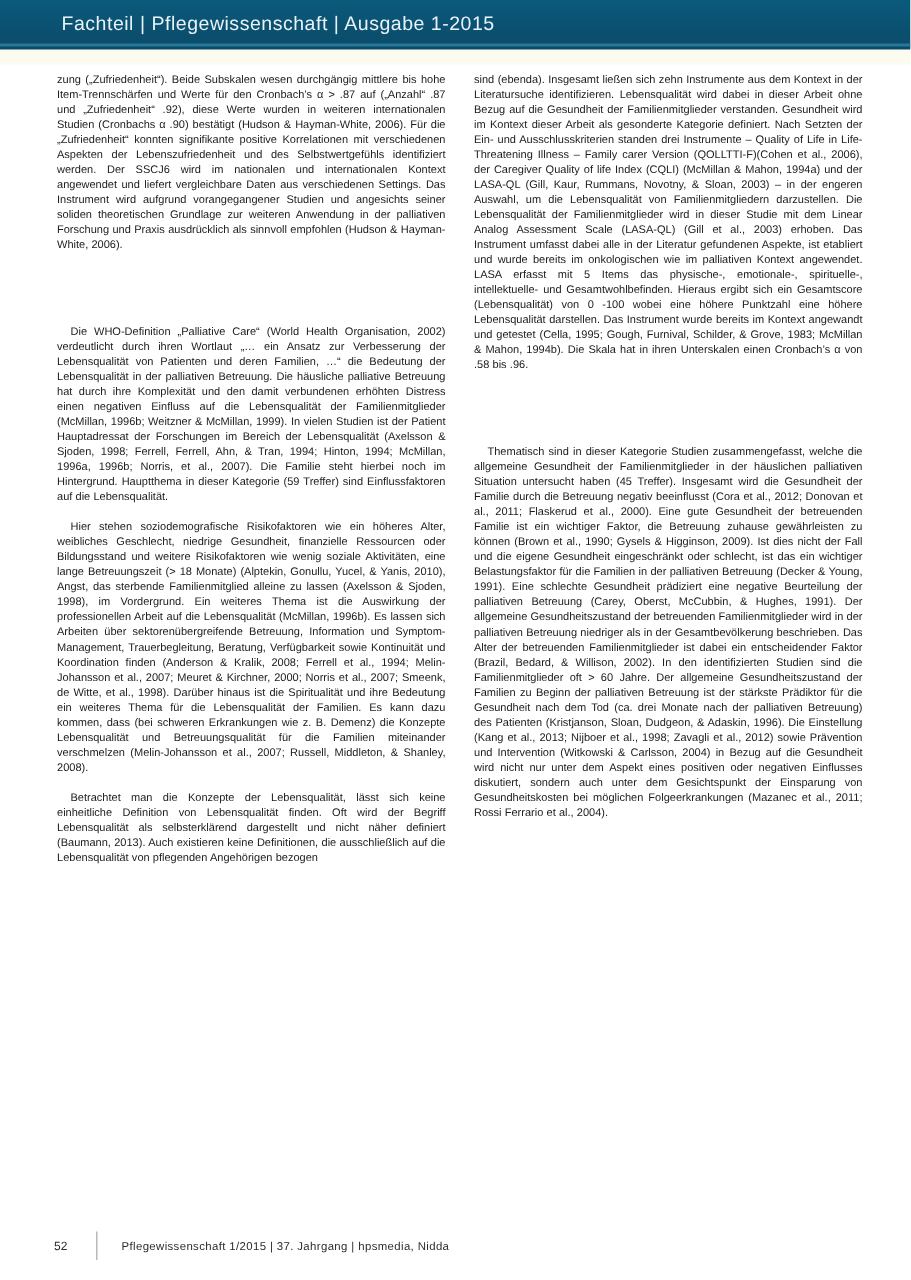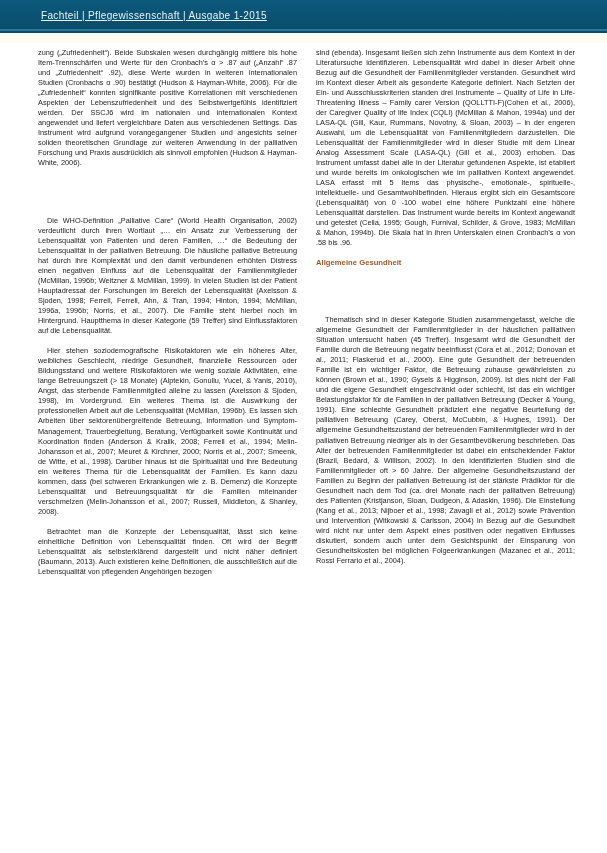--- a/index.html
+++ b/index.html
@@ -44,25 +44,24 @@
   .header-inner {
     position: absolute;
     left: 41px;
     top: 0;
     height: 31px;
     display: flex;
     align-items: center;
   }
   .header-title {
     color: #e8f2f7;
-    font-size: 10px;
+    font-size: 13px;
     letter-spacing: .35px;
     white-space: nowrap;
     font-family: "Liberation Sans", sans-serif;
-    text-decoration: underline;
   }
 
   
   .header-strip {
     height: 10px;
     background: #fbfbef;
     flex: 0 0 auto;
   }
 
   
@@ -170,22 +169,26 @@
 
         <p class="para indent gap-before">Hier stehen soziodemografische Risikofaktoren wie ein höheres Alter, weibliches Geschlecht, niedrige Gesundheit, finanzielle Ressourcen oder Bildungsstand und weitere Risikofaktoren wie wenig soziale Aktivitäten, eine lange Betreuungszeit (&gt; 18 Monate) (Alptekin, Gonullu, Yucel, &amp; Yanis, 2010), Angst, das sterbende Familienmitglied alleine zu lassen (Axelsson &amp; Sjoden, 1998), im Vordergrund. Ein weiteres Thema ist die Auswirkung der professionellen Arbeit auf die Lebensqualität (McMillan, 1996b). Es lassen sich Arbeiten über sektorenübergreifende Betreuung, Information und Symptom-Management, Trauerbegleitung, Beratung, Verfügbarkeit sowie Kontinuität und Koordination finden (Anderson &amp; Kralik, 2008; Ferrell et al., 1994; Melin-Johansson et al., 2007; Meuret &amp; Kirchner, 2000; Norris et al., 2007; Smeenk, de Witte, et al., 1998). Darüber hinaus ist die Spiritualität und ihre Bedeutung ein weiteres Thema für die Lebensqualität der Familien. Es kann dazu kommen, dass (bei schweren Erkrankungen wie z. B. Demenz) die Konzepte Lebensqualität und Betreuungsqualität für die Familien miteinander verschmelzen (Melin-Johansson et al., 2007; Russell, Middleton, &amp; Shanley, 2008).</p>
 
         <p class="para indent gap-before">Betrachtet man die Konzepte der Lebensqualität, lässt sich keine einheitliche Definition von Lebensqualität finden. Oft wird der Begriff Lebensqualität als selbsterklärend dargestellt und nicht näher definiert (Baumann, 2013). Auch existieren keine Definitionen, die ausschließlich auf die Lebensqualität von pflegenden Angehörigen bezogen</p>
       </div>
 
       <div class="col">
 
         <p class="para">sind (ebenda). Insgesamt ließen sich zehn Instrumente aus dem Kontext in der Literatursuche identifizieren. Lebensqualität wird dabei in dieser Arbeit ohne Bezug auf die Gesundheit der Familienmitglieder verstanden. Gesundheit wird im Kontext dieser Arbeit als gesonderte Kategorie definiert. Nach Setzten der Ein- und Ausschlusskriterien standen drei Instrumente – Quality of Life in Life-Threatening Illness – Family carer Version (QOLLTTI-F)(Cohen et al., 2006), der Caregiver Quality of life Index (CQLI) (McMillan &amp; Mahon, 1994a) und der LASA-QL (Gill, Kaur, Rummans, Novotny, &amp; Sloan, 2003) – in der engeren Auswahl, um die Lebensqualität von Familienmitgliedern darzustellen. Die Lebensqualität der Familienmitglieder wird in dieser Studie mit dem Linear Analog Assessment Scale (LASA-QL) (Gill et al., 2003) erhoben. Das Instrument umfasst dabei alle in der Literatur gefundenen Aspekte, ist etabliert und wurde bereits im onkologischen wie im palliativen Kontext angewendet. LASA erfasst mit 5 Items das physische-, emotionale-, spirituelle-, intellektuelle- und Gesamtwohlbefinden. Hieraus ergibt sich ein Gesamtscore (Lebensqualität) von 0 -100 wobei eine höhere Punktzahl eine höhere Lebensqualität darstellen. Das Instrument wurde bereits im Kontext angewandt und getestet (Cella, 1995; Gough, Furnival, Schilder, &amp; Grove, 1983; McMillan &amp; Mahon, 1994b). Die Skala hat in ihren Unterskalen einen Cronbach’s α von .58 bis .96.</p>
 
-        <h2 class="section-head">Allgemeine Gesundheit</h2>
 
         <p class="para indent">Thematisch sind in dieser Kategorie Studien zusammengefasst, welche die allgemeine Gesundheit der Familienmitglieder in der häuslichen palliativen Situation untersucht haben (45 Treffer). Insgesamt wird die Gesundheit der Familie durch die Betreuung negativ beeinflusst (Cora et al., 2012; Donovan et al., 2011; Flaskerud et al., 2000). Eine gute Gesundheit der betreuenden Familie ist ein wichtiger Faktor, die Betreuung zuhause gewährleisten zu können (Brown et al., 1990; Gysels &amp; Higginson, 2009). Ist dies nicht der Fall und die eigene Gesundheit eingeschränkt oder schlecht, ist das ein wichtiger Belastungsfaktor für die Familien in der palliativen Betreuung (Decker &amp; Young, 1991). Eine schlechte Gesundheit prädiziert eine negative Beurteilung der palliativen Betreuung (Carey, Oberst, McCubbin, &amp; Hughes, 1991). Der allgemeine Gesundheitszustand der betreuenden Familienmitglieder wird in der palliativen Betreuung niedriger als in der Gesamtbevölkerung beschrieben. Das Alter der betreuenden Familienmitglieder ist dabei ein entscheidender Faktor (Brazil, Bedard, &amp; Willison, 2002). In den identifizierten Studien sind die Familienmitglieder oft &gt; 60 Jahre. Der allgemeine Gesundheitszustand der Familien zu Beginn der palliativen Betreuung ist der stärkste Prädiktor für die Gesundheit nach dem Tod (ca. drei Monate nach der palliativen Betreuung) des Patienten (Kristjanson, Sloan, Dudgeon, &amp; Adaskin, 1996). Die Einstellung (Kang et al., 2013; Nijboer et al., 1998; Zavagli et al., 2012) sowie Prävention und Intervention (Witkowski &amp; Carlsson, 2004) in Bezug auf die Gesundheit wird nicht nur unter dem Aspekt eines positiven oder negativen Einflusses diskutiert, sondern auch unter dem Gesichtspunkt der Einsparung von Gesundheitskosten bei möglichen Folgeerkrankungen (Mazanec et al., 2011; Rossi Ferrario et al., 2004).</p>
       </div>
 
     </div>
   </div>
 
+  <div class="footer">
+    <div class="folio">52</div>
+    <div class="footer-sep"></div>
+    <div class="footer-text">Pflegewissenschaft 1/2015 | 37. Jahrgang | hpsmedia, Nidda</div>
+  </div>
 
 </div>
 
 </body></html>

